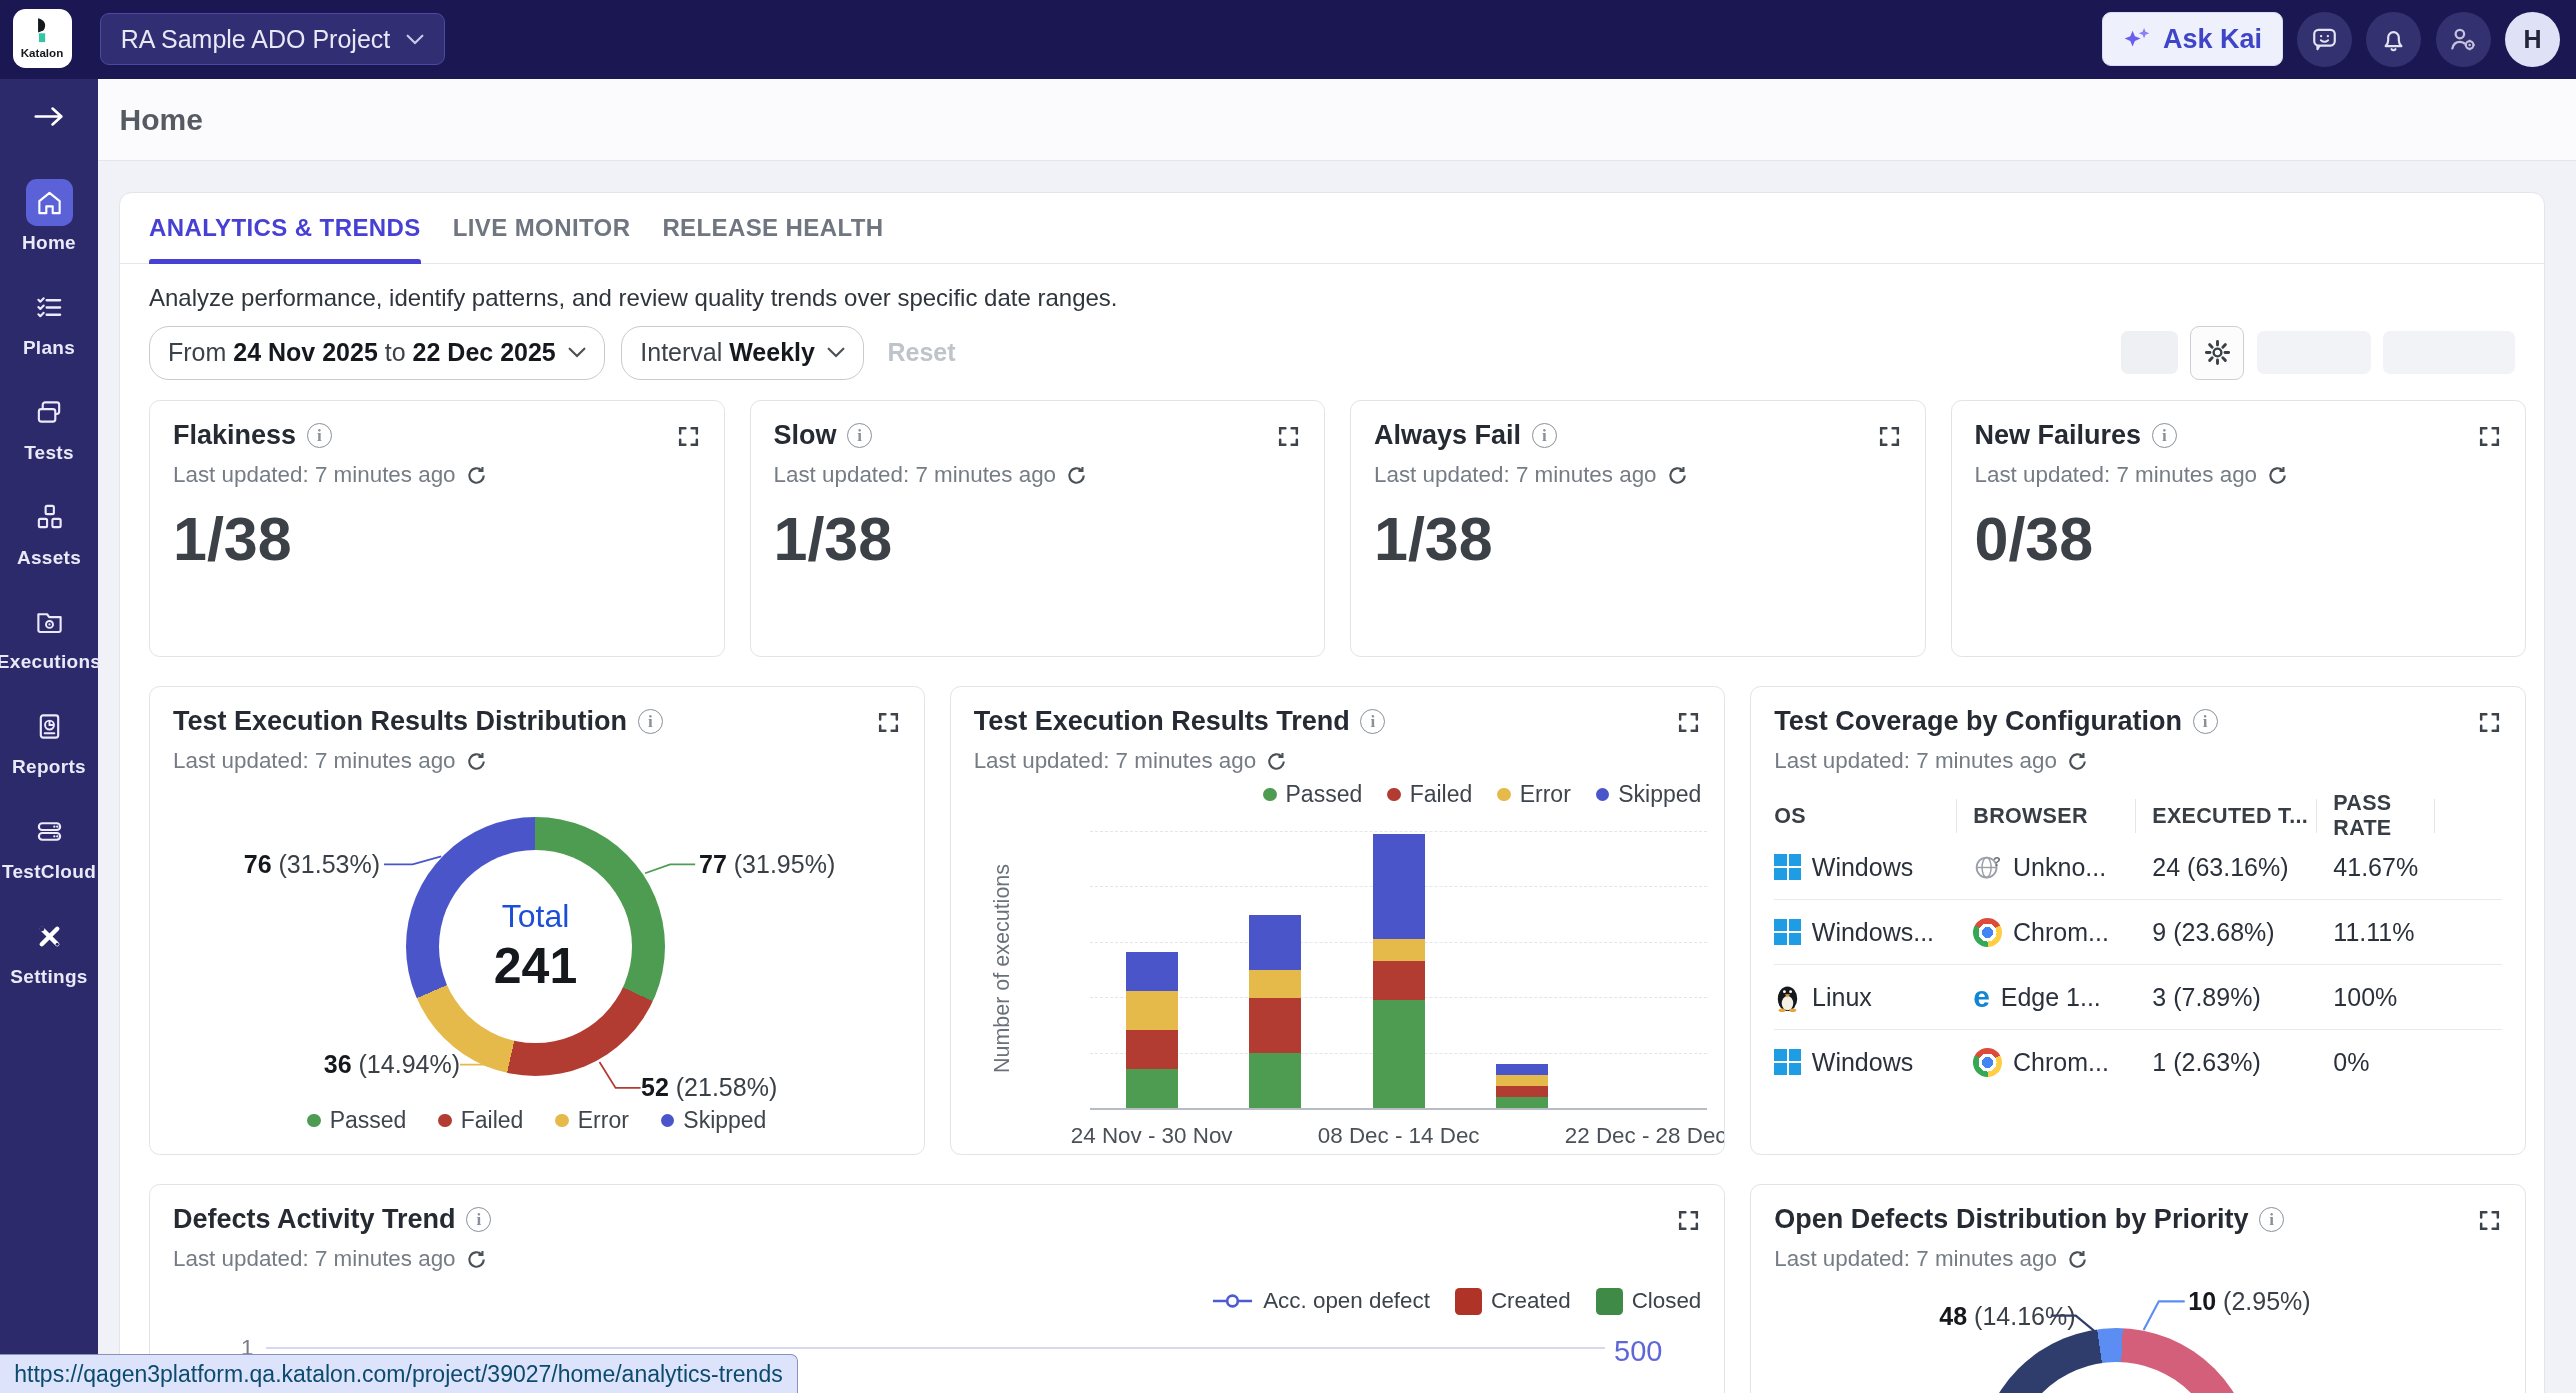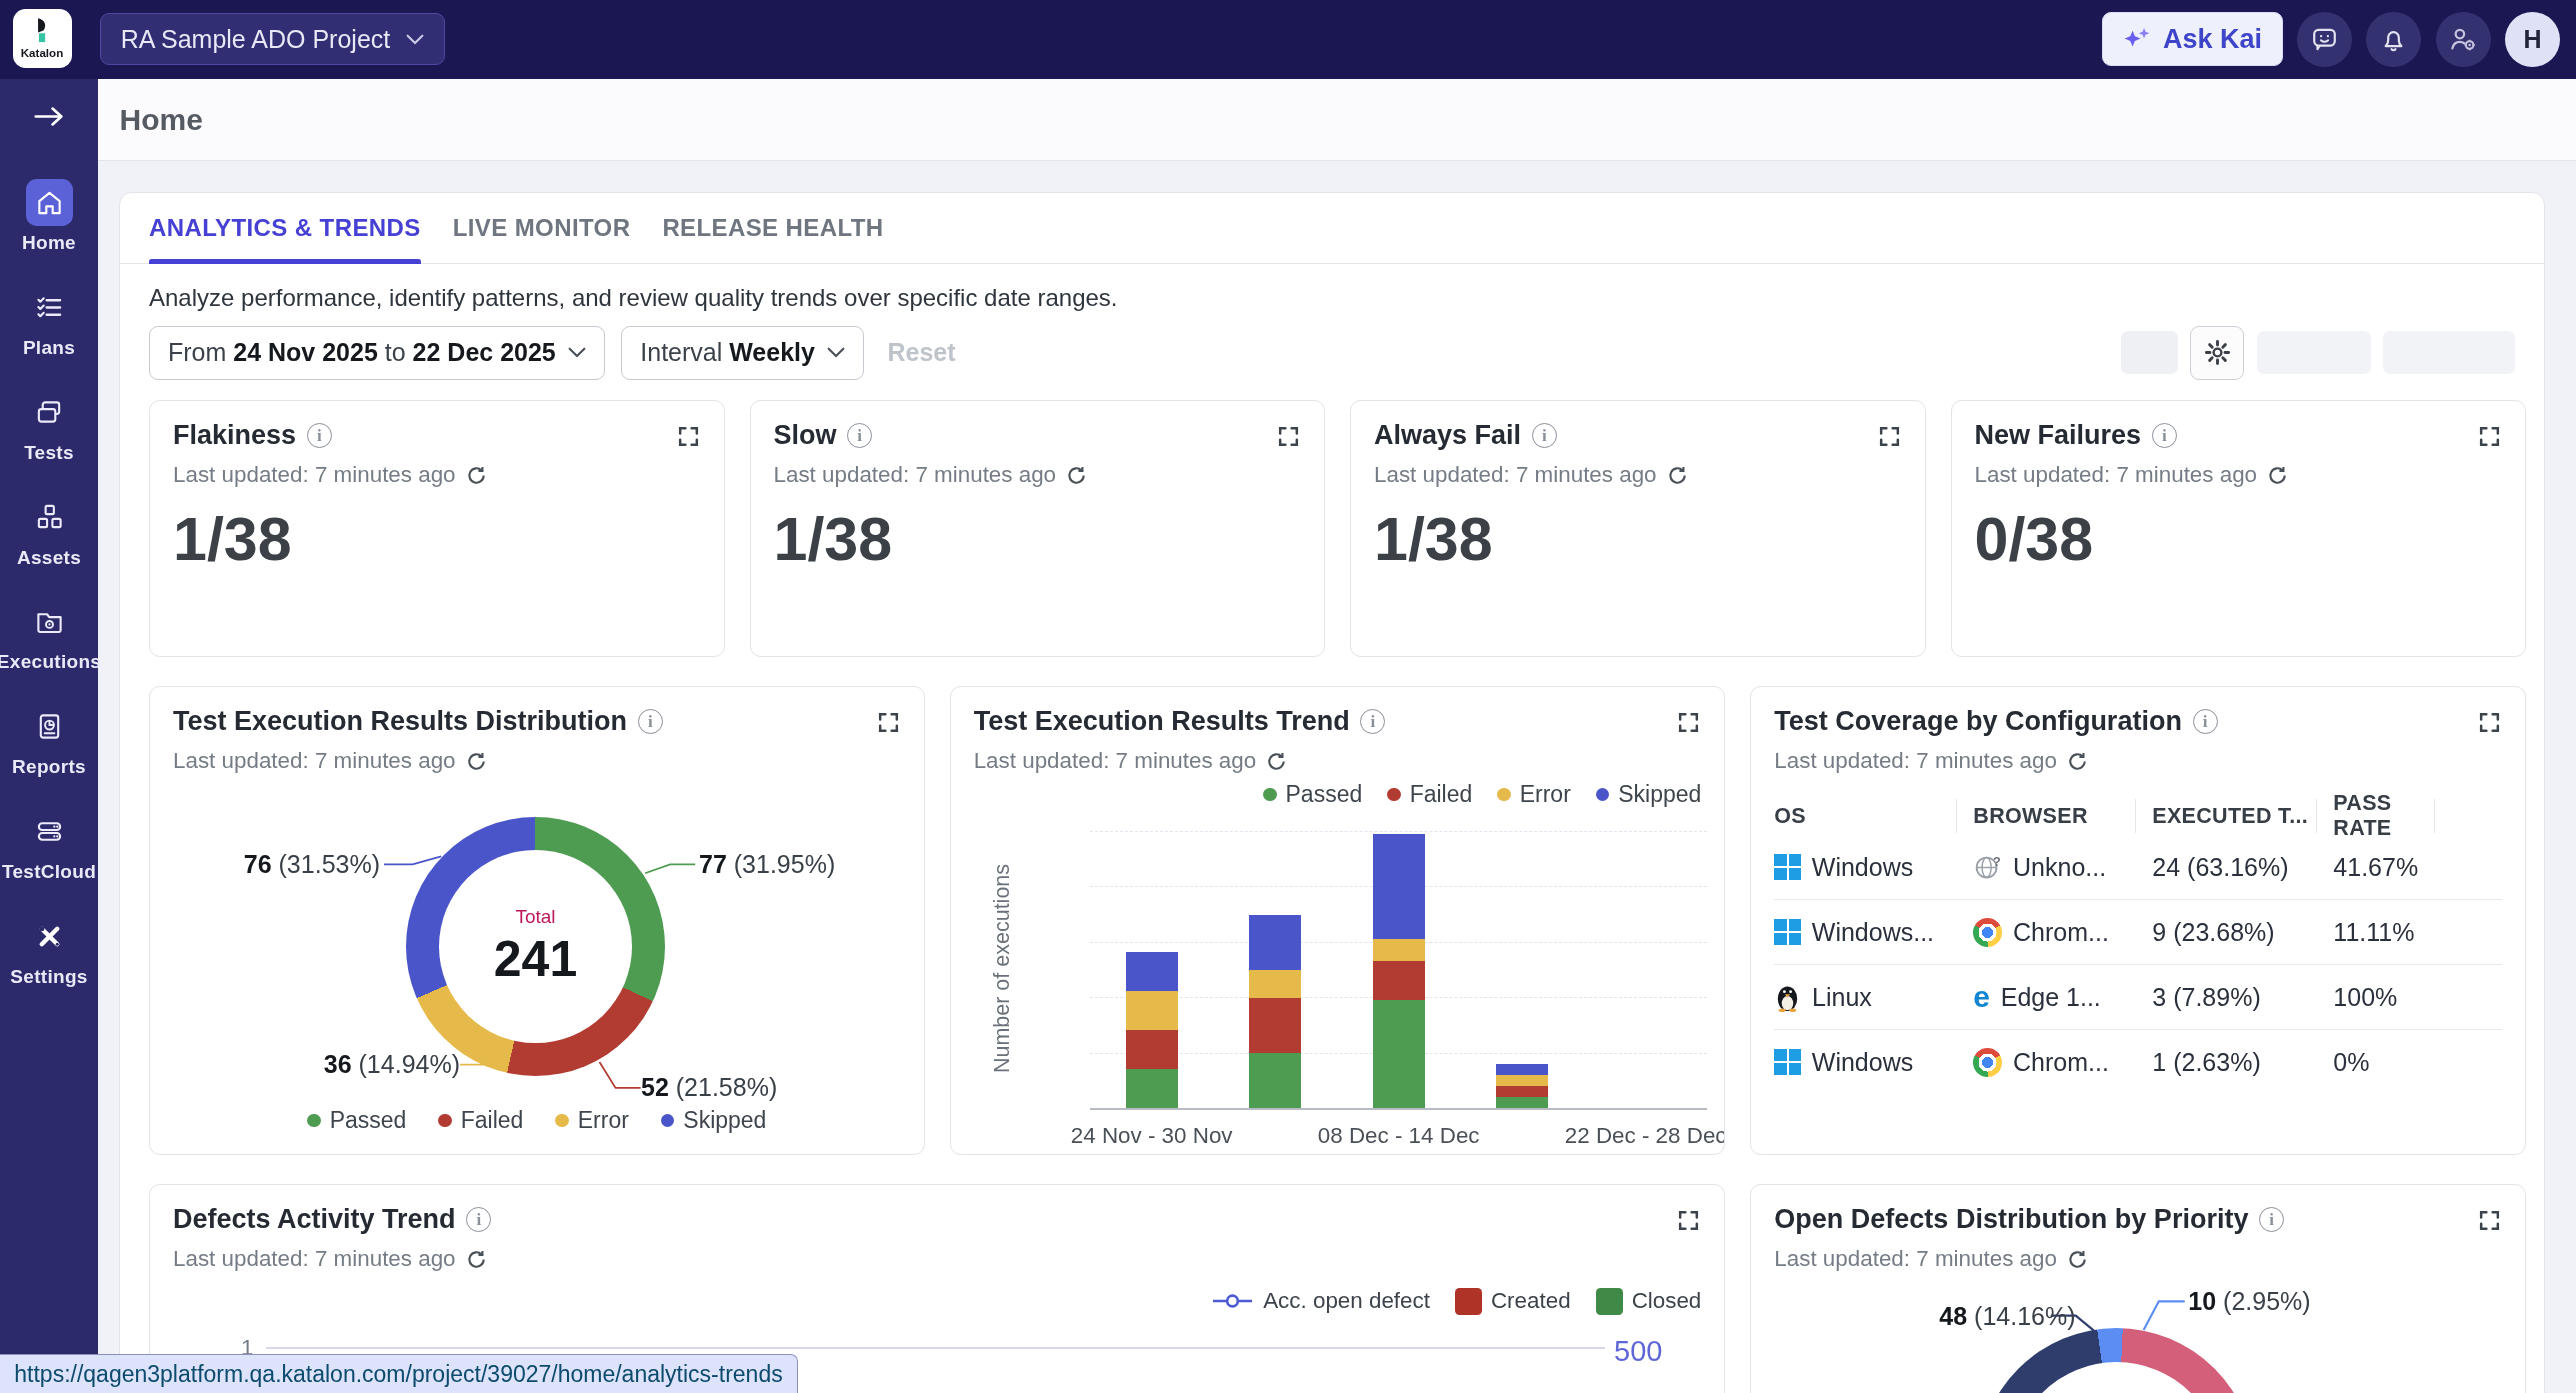--- a/index.html
+++ b/index.html
@@ -30,21 +30,21 @@
   .titlebar h1{margin:0 0 0 21.5px;font-size:30px;color:#565b63;font-weight:700;}
 
   
   .panel{position:absolute;left:119px;top:192px;width:2426px;height:1270px;background:#fff;border:0.9px solid #e3e4ea;border-radius:12.5px 12.5px 0 0;box-sizing:border-box;}
   .tabs-row{display:flex;align-items:center;height:70px;border-bottom:0.9px solid #e5e6ec;padding:0 29px;gap:32px;}
   .tab{position:relative;height:100%;display:flex;align-items:center;font-size:24px;font-weight:700;letter-spacing:0.4px;color:#6f7680;cursor:pointer;}
   .tab.active{color:#4740d4;}
   .tab.active:after{content:'';position:absolute;left:0;right:0;bottom:-0.9px;height:4.5px;background:#4740d4;border-radius:2.7px 2.7px 0 0;}
   .intro{margin:19.7px 29px 0;font-size:24px;color:#2f353d;}
   .filter-row{margin:14.3px 29px 0 29px;display:flex;align-items:center;}
-  .chip{height:54px;border:0.9px solid #c6cad1;border-radius:9px;padding:0 18px;display:flex;align-items:center;gap:12.5px;font-size:25px;color:#3c424a;box-sizing:border-box;background:#fff;cursor:pointer;}
+  .chip{height:54px;border:0.9px solid #c6cad1;border-radius:20px;padding:0 18px;display:flex;align-items:center;gap:12.5px;font-size:25px;color:#3c424a;box-sizing:border-box;background:#fff;cursor:pointer;}
   .chip b{color:#15181d;}
   .chip + .chip{margin-left:16px;}
   .reset{margin-left:23px;font-size:25px;font-weight:600;color:#bfc4cb;cursor:default;}
   .spacer{flex:1;}
   .skel{border-radius:7.2px;background:#f2f3f6;}
   .gearbtn{width:52px;height:52px;border:1.8px solid #ccd0d6;border-radius:9px;background:#fcfcfd;display:flex;align-items:center;justify-content:center;margin:0 12.5px;}
   .right-tools{display:flex;align-items:center;}
   .right-tools .skel + .skel{margin-left:12.5px;}
 
   
@@ -62,21 +62,21 @@
   .bottom{margin:29px 29px 0 29px;width:2377px;display:grid;grid-template-columns:repeat(3,1fr);gap:25px;}
   .bottom .card{height:394px;overflow:hidden;}
   .span2{grid-column:span 2;}
 
   
   .donut-wrap{position:relative;margin-top:7.2px;height:358px;}
   .donut{position:absolute;border-radius:50%;}
   .donut-inner{position:absolute;background:#fff;border-radius:50%;display:flex;flex-direction:column;align-items:center;justify-content:center;}
   #donut1{left:233px;top:36px;width:259px;height:259px;}
   #donut1 .donut-inner{left:33px;top:33px;width:193px;height:193px;}
-  .total-label{font-size:19px;color:#be185d;}
+  .total-label{font-size:32px;color:#1d4ed8;}
   .total-value{font-size:50px;font-weight:700;color:#15181d;margin-top:1.8px;}
   .callout{position:absolute;font-size:25px;color:#3a4048;white-space:nowrap;}
   .callout b{color:#15181d;}
   .leader{position:absolute;left:0;top:0;pointer-events:none;}
   .pie-legend{position:absolute;bottom:5.4px;left:0;width:100%;display:flex;justify-content:center;gap:32px;}
   .leg-item{display:flex;align-items:center;gap:9px;font-size:23px;color:#3f454d;}
   .dot{width:13.4px;height:13.4px;border-radius:50%;}
 
   
   .trend-body{position:relative;margin-top:7.2px;height:385px;}

